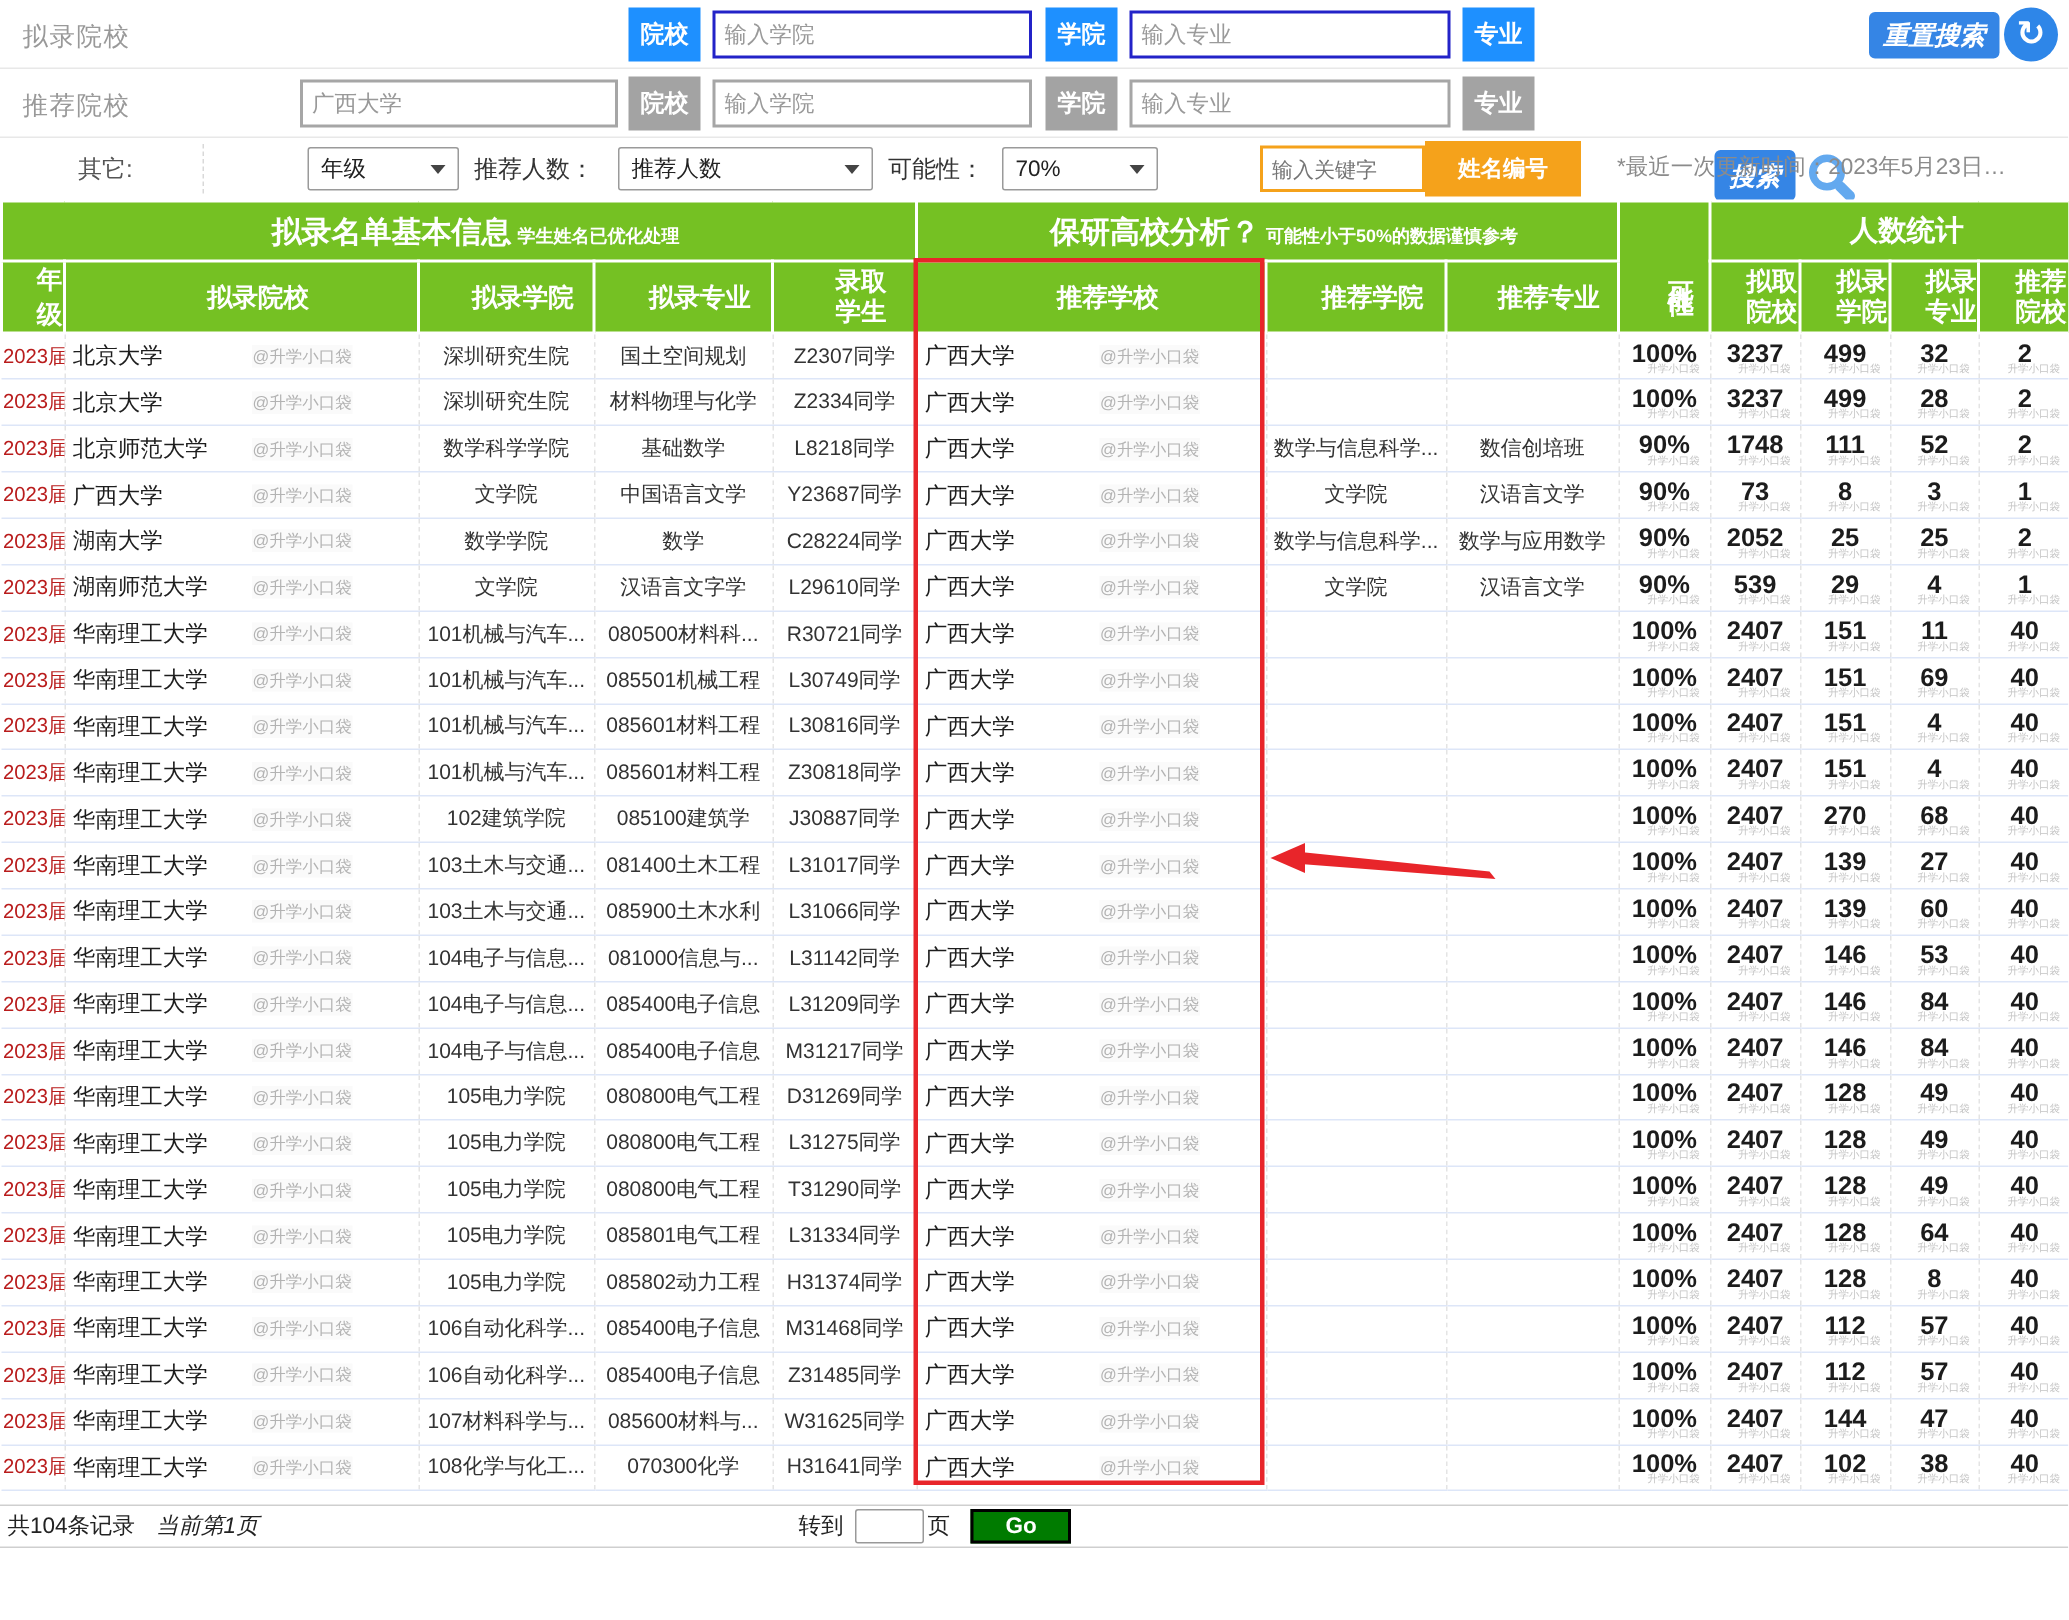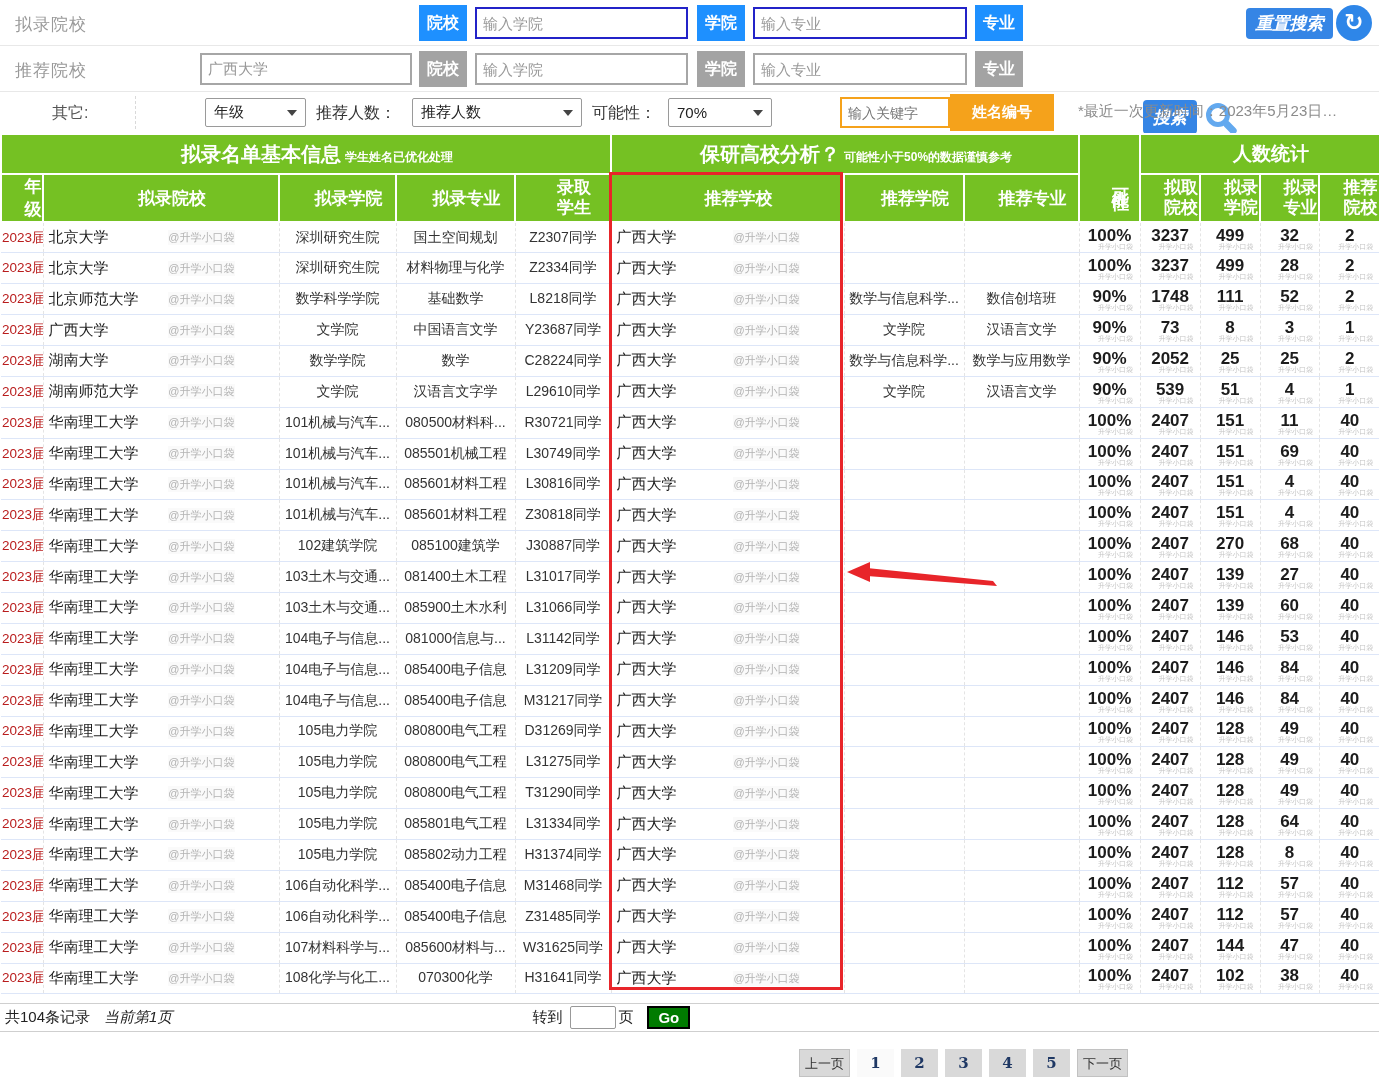--- a/index.html
+++ b/index.html
@@ -60,21 +60,21 @@
   #red-box { position: absolute; left: 609px; top: 172px; width: 234px; height: 818px; border: 3px solid #e8252a; pointer-events: none; }
   #red-arrow { position: absolute; left: 843px; top: 556px; pointer-events: none; }
 
   
   #footer-bar { position: absolute; left: 0; top: 1003px; width: 1379px; height: 29px; border-top: 1px solid #cfcfcf; border-bottom: 1px solid #cfcfcf; display: flex; align-items: center; font-size: 15px; color: #222; }
   #records { margin-left: 5px; }
   #curpage { margin-left: 14px; font-style: italic; }
   #goto-label { margin-left: 360px; text-align: right; }
   #goto-input { width: 46px; height: 23px; border: 1px solid #999; border-radius: 2px; margin-left: 8px; outline: none; padding: 0 4px; font-size: 14px; }
   #page-unit { margin-left: 2px; }
-  #go-btn { margin-left: 14px; background: #007b00; color: #fff; border: 2px solid #000; font-size: 15px; font-weight: bold; padding: 1px 9px; cursor: pointer; }
+  #go-btn { margin-left: 14px; background: #007b00; color: #fff; border: 2px solid #000; font-size: 15px; font-weight: bold; padding: 1px 21px; cursor: pointer; }
 
   #pagination { position: absolute; left: 799px; top: 1049px; display: flex; gap: 7px; align-items: center; }
   .pnav { height: 28px; line-height: 28px; padding: 0 5px; background: #d9d9d9; border: 1px solid #c2c2c2; font-size: 13px; color: #333; cursor: pointer; }
   .pnum { width: 37px; height: 28px; line-height: 28px; text-align: center; background: #d9d9d9; font-size: 15px; font-weight: 600; color: #1f3864; font-family: "DejaVu Serif", serif; cursor: pointer; }
   .pnum.cur { background: #fafafa; }
 </style>
 </head>
 <body>
 
 <div id="app">
@@ -398,21 +398,21 @@
             <td>汉语言文学</td>
             <td class="statcell">
               <div class="n">90%</div>
               <div class="w">升学小口袋</div>
             </td>
             <td class="statcell">
               <div class="n">539</div>
               <div class="w">升学小口袋</div>
             </td>
             <td class="statcell">
-              <div class="n">51</div>
+              <div class="n">29</div>
               <div class="w">升学小口袋</div>
             </td>
             <td class="statcell">
               <div class="n">4</div>
               <div class="w">升学小口袋</div>
             </td>
             <td class="statcell">
               <div class="n">1</div>
               <div class="w">升学小口袋</div>
             </td>
@@ -1189,25 +1189,14 @@
 
   <div id="footer-bar">
     <span id="records">共104条记录</span>
     <span id="curpage">当前第1页</span>
     <span id="goto-label">转到</span>
     <input id="goto-input" style="">
     <span id="page-unit">页</span>
     <button id="go-btn">Go</button>
   </div>
 
-  <div id="pagination">
-    <div class="pnav">上一页</div>
-    <div id="pages" style="display:flex;gap:7px">
-        <div class="pnum cur">1</div>
-        <div class="pnum">2</div>
-        <div class="pnum">3</div>
-        <div class="pnum">4</div>
-        <div class="pnum">5</div>
-      </div>
-    <div class="pnav">下一页</div>
-  </div>
 
 </div>
 
 </body></html>

